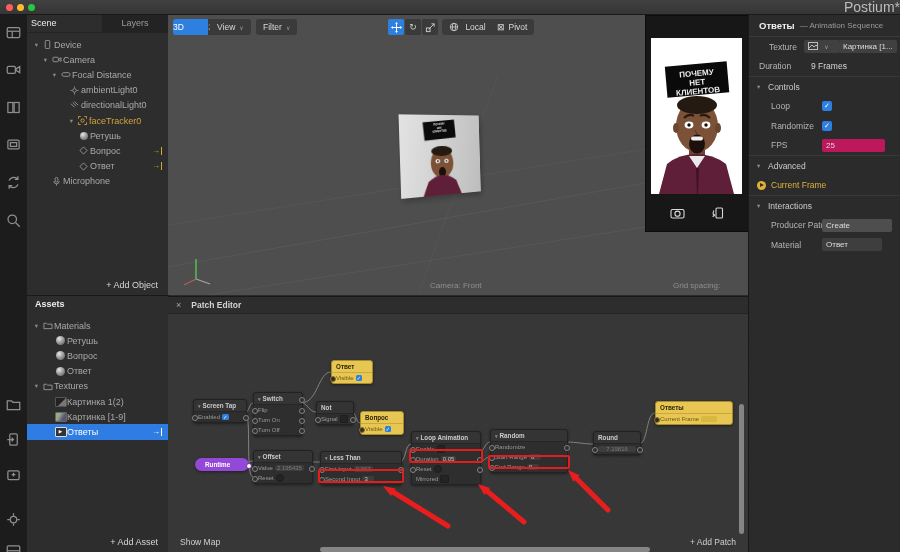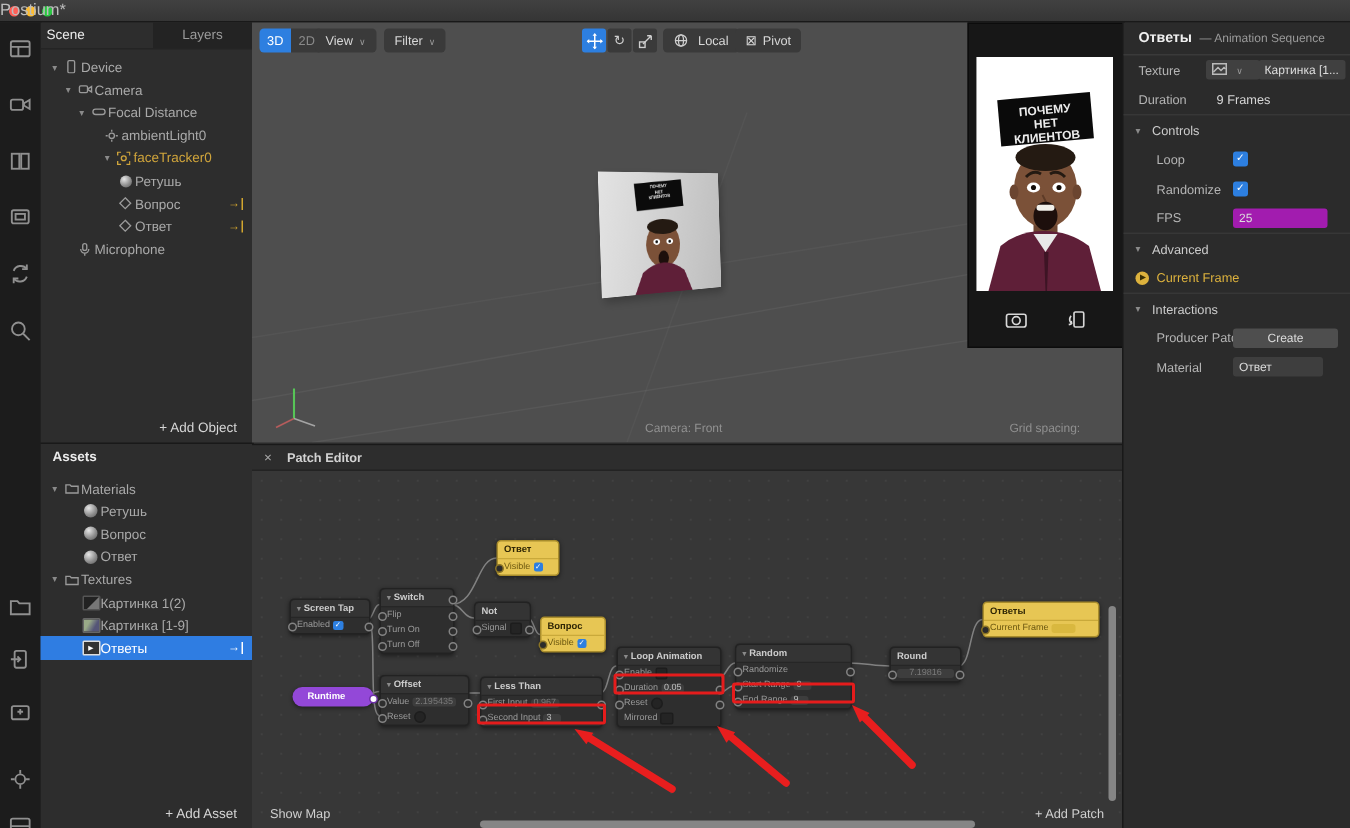--- a/index.html
+++ b/index.html
@@ -5,21 +5,21 @@
   html,body{margin:0;padding:0}
   body{width:900px;height:552px;background:#2b2b2b;font-family:"Liberation Sans",sans-serif;
        overflow:hidden;position:relative;color:#b9b9b9}
   .abs{position:absolute}
   svg{display:block}
 
   
   .titlebar{left:0;top:0;width:900px;height:14px;background:linear-gradient(#414141,#353535);
             border-bottom:1px solid #191919}
   .tl{position:absolute;top:3.5px;width:7px;height:7px;border-radius:50%}
-  .title{position:absolute;left:0;right:0;top:0;text-align:left;font-size:11px;color:#bdbdbd;line-height:14px}
+  .title{position:absolute;left:0;right:0;top:0;text-align:right;font-size:14px;color:#bdbdbd;line-height:14px}
 
   
   .rail{left:0;top:15px;width:27px;height:537px;background:#1c1c1c;border-right:1px solid #131313}
   .ricon{position:absolute;left:6px;width:15px;height:15px}
   .ricon svg{stroke:#8f8f8f;fill:none;stroke-width:1}
 
   
   .scene{left:27px;top:15px;width:141px;height:280px;background:#2d2d2d;border-right:1px solid #191919;border-bottom:1px solid #191919}
   .assets{left:27px;top:296px;width:141px;height:256px;background:#2d2d2d;border-right:1px solid #191919}
   .stabs{position:relative;height:17px;border-bottom:1px solid #242424}
@@ -41,21 +41,21 @@
   .sel .parrow{color:#fff;border-right-color:#fff}
   .addbtn{position:absolute;bottom:5px;right:10px;font-size:9px;color:#d6d6d6}
   .assets-title{height:16px;line-height:16px;padding-left:8px;font-size:9px;font-weight:bold;color:#ececec}
 
   
   .viewport{left:168px;top:15px;width:580px;height:280px;background:#4e4e4e;overflow:hidden}
   .vbtn{position:absolute;top:4px;height:16px;line-height:16px;background:#3a3a3a;border-radius:3px;
         padding:0 7px;font-size:8.5px;color:#d8d8d8}
   .chev{font-size:6px;color:#999;margin-left:4px}
   .seg{position:absolute;left:5px;top:4px;display:flex}
-  .seg span{width:21px;line-height:16px;text-align:center;font-size:8.5px}
+  .seg span{width:35px;line-height:16px;text-align:left;font-size:8.5px}
   .seg .on{background:#2d7fe0;color:#fff;border-radius:3px 0 0 3px}
   .seg .off{background:#3a3a3a;color:#8a8a8a;border-radius:0 3px 3px 0}
   .tools{position:absolute;left:220px;top:4px;display:flex;gap:1px}
   .tbtn{width:16px;height:16px;background:#3a3a3a;border-radius:2px;display:flex;align-items:center;justify-content:center;color:#cfcfcf;font-size:9px}
   .tbtn.on{background:#2d7fe0}
   .vstatus{position:absolute;bottom:5px;font-size:8px;color:#909090}
   .plane{position:absolute;left:228px;top:100px;width:92px;height:80px;
          transform:perspective(420px) rotateY(30deg) rotateZ(-2deg);
          background:linear-gradient(100deg,#e3e3e3,#bdbdbd);box-shadow:2px 3px 6px rgba(0,0,0,.25)}
   .minisign{position:absolute;left:26px;top:6px;width:36px;height:16px;background:#0b0b0b;transform:rotate(-5deg);
@@ -237,20 +237,28 @@
     </div>
     <div class="trow" style="padding-left:41px">
       <span class="ticon">
           <svg viewBox="0 0 10 10" width="9" height="9">
             <circle cx="5" cy="5" r="2"></circle>
             <path d="M5 0.5v1.5M5 8v1.5M0.5 5H2M8 5h1.5"></path>
           </svg>
         </span>
       <span>ambientLight0</span>
     </div>
+    <div class="trow" style="padding-left:41px">
+      <span class="ticon">
+          <svg viewBox="0 0 10 10" width="9" height="9">
+            <path d="M1 3l4 4M3 1.5l4 4M5 0.5l4 4"></path>
+          </svg>
+        </span>
+      <span>directionalLight0</span>
+    </div>
     <div class="trow" style="padding-left:40px">
       <span class="car">▾</span>
       <span class="ticon">
           <svg viewBox="0 0 10 10" width="9" height="9" style="stroke:#cfa43b">
             <path d="M0.5 3V0.5H3M7 0.5h2.5V3M9.5 7v2.5H7M3 9.5H0.5V7"></path>
             <circle cx="5" cy="5" r="1.8"></circle>
           </svg>
         </span>
       <span class="ylabel">faceTracker0</span>
     </div>
@@ -477,21 +485,21 @@
       </span>
   </div>
 </div>
 
 <div class="abs inspector">
   <div class="ihead">
     <span class="ititle">Ответы</span>
     <span class="isub">— Animation Sequence</span>
   </div>
   <div class="irow">
-    <span style="margin-left:10px">Texture</span>
+    <span style="margin-left:20px">Texture</span>
     <span class="ibox" style="left:55px;width:28px">
       <svg viewBox="0 0 10 8" width="10" height="8" style="display:inline-block;vertical-align:-1px;stroke:#bbb;fill:none">
           <rect x="0.5" y="0.5" width="9" height="7"></rect>
           <path d="M1 6l3-3 2 2 2-2 1 1"></path>
         </svg>
       <span class="chev">∨</span>
     </span>
     <span class="ibox" style="left:90px;right:4px">Картинка [1...</span>
   </div>
   <div class="irow">
@@ -505,37 +513,37 @@
   <div class="irow">
     <span class="lab">Loop</span>
     <span class="cb">✓</span>
   </div>
   <div class="irow">
     <span class="lab">Randomize</span>
     <span class="cb">✓</span>
   </div>
   <div class="irow">
     <span class="lab">FPS</span>
-    <span class="ibox" style="left:73px;right:16px;background:#a21caf">25</span>
+    <span class="ibox" style="left:73px;right:16px;background:#be185d">25</span>
   </div>
   <div class="irow isec sect">
     <span class="car2">▾</span>
     <span class="lab2">Advanced</span>
   </div>
   <div class="irow">
     <span class="cfdot"></span>
     <span class="cflab">Current Frame</span>
   </div>
   <div class="irow isec sect">
     <span class="car2">▾</span>
     <span class="lab2">Interactions</span>
   </div>
   <div class="irow">
     <span class="lab">Producer Patch</span>
-    <span class="ibox" style="left:73px;width:62px;background:#4e4e4e;text-align:center">Create</span>
+    <span class="ibox" style="left:73px;width:62px;background:#4e4e4e;text-align:left">Create</span>
   </div>
   <div class="irow">
     <span class="lab">Material</span>
     <span class="ibox" style="left:73px;width:52px;background:#3e3e3e">Ответ</span>
   </div>
 </div>
 
 <div class="abs patch">
   <div class="phd">
     <span class="pclose">×</span>

